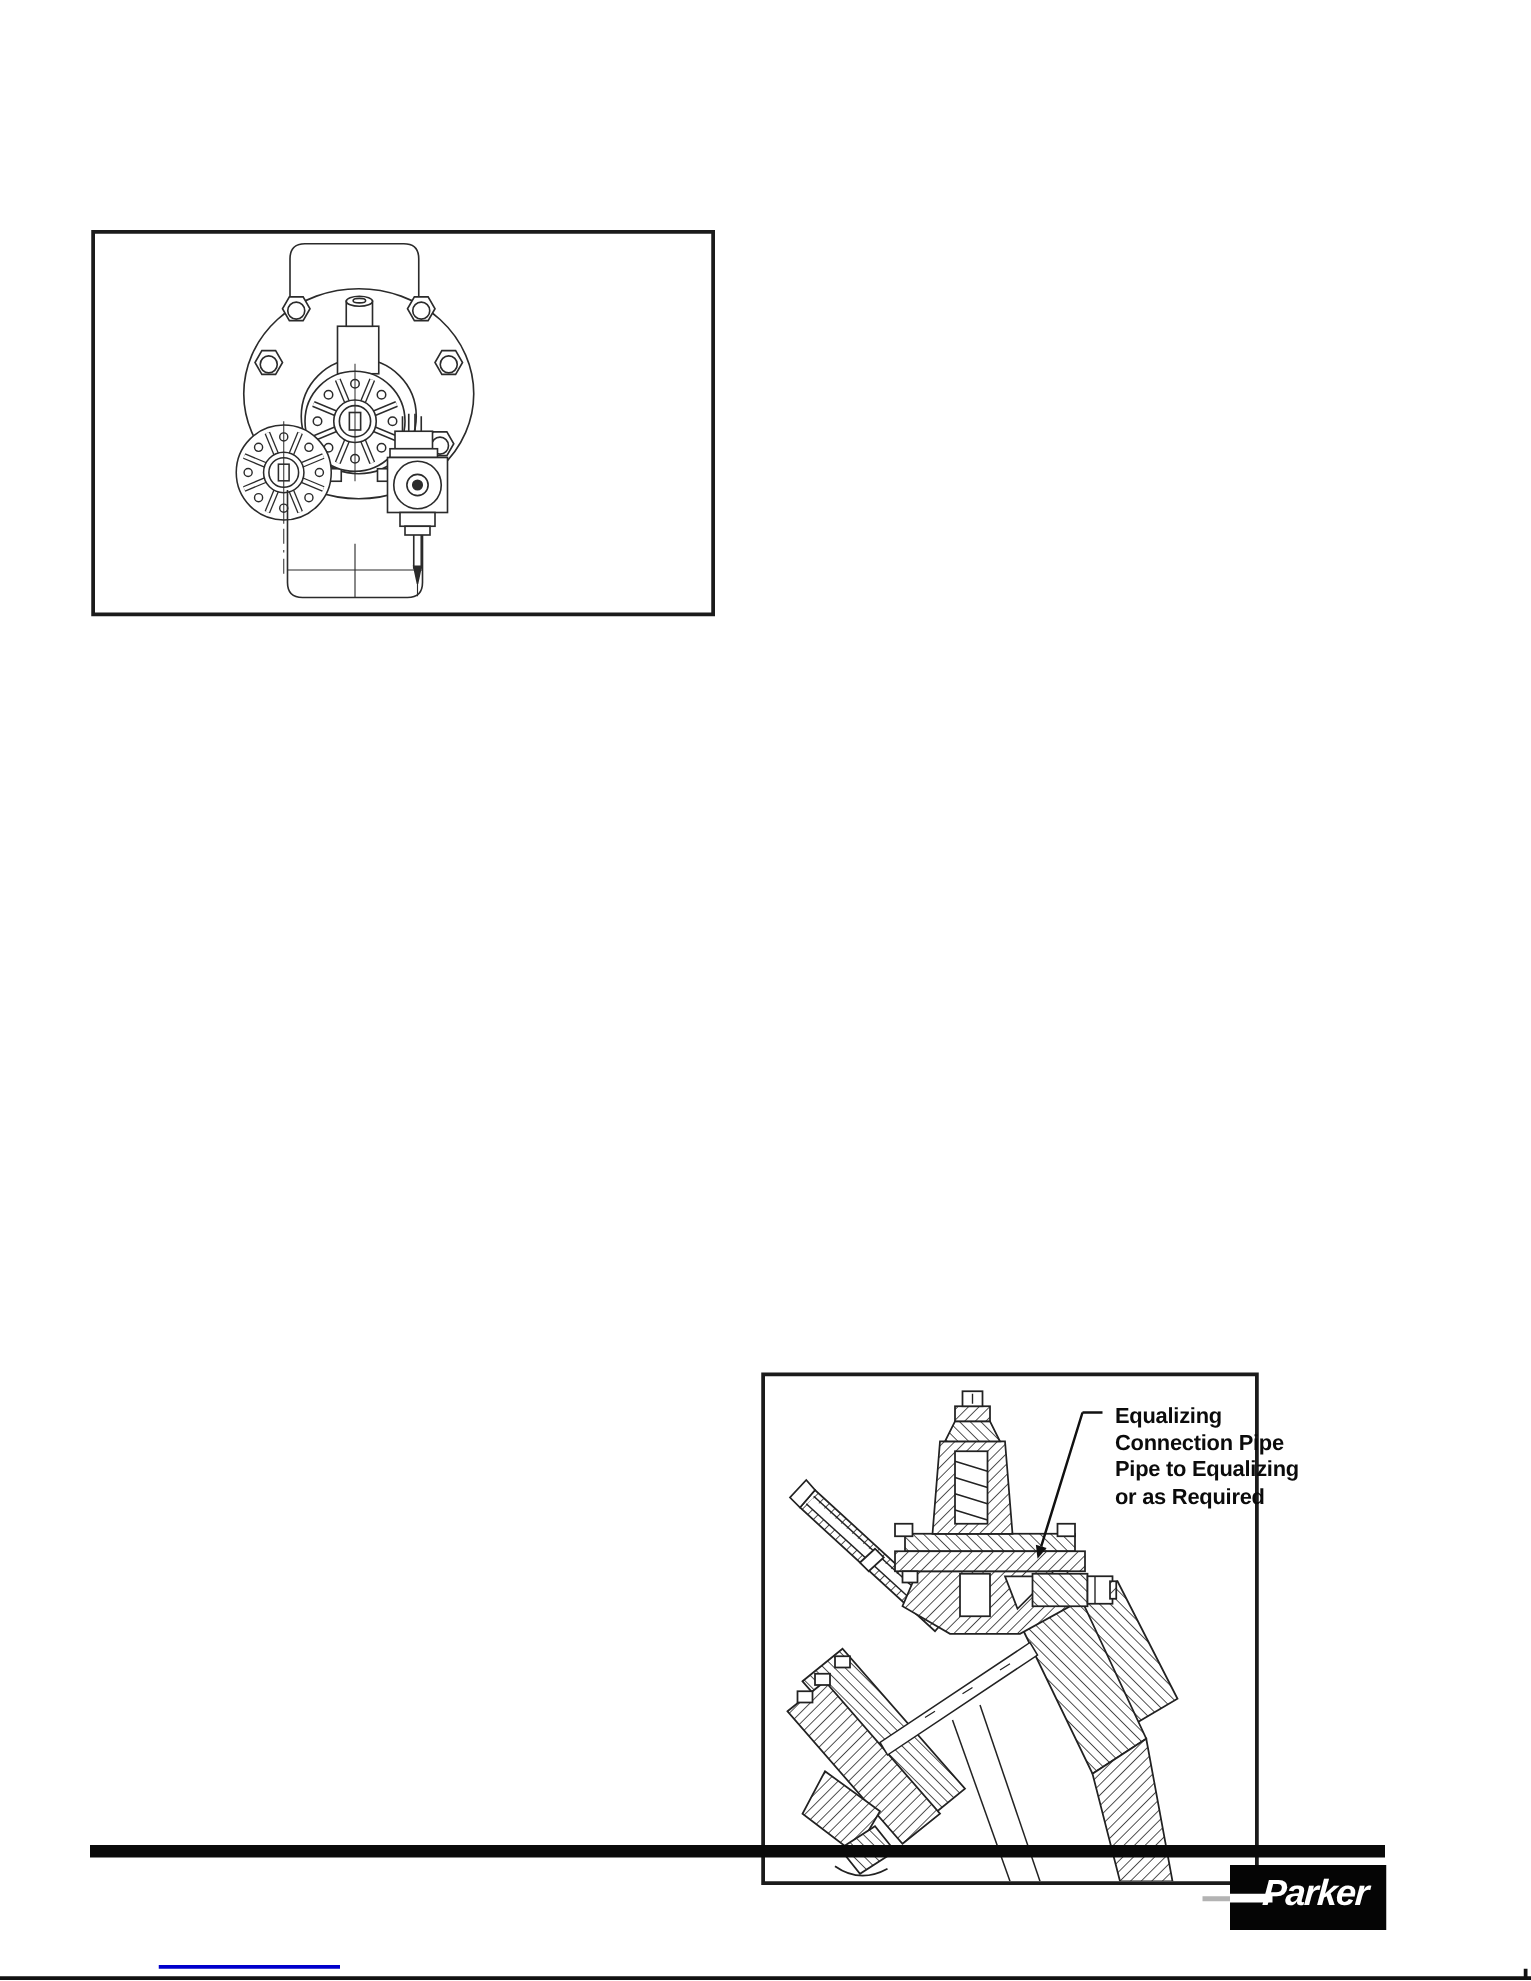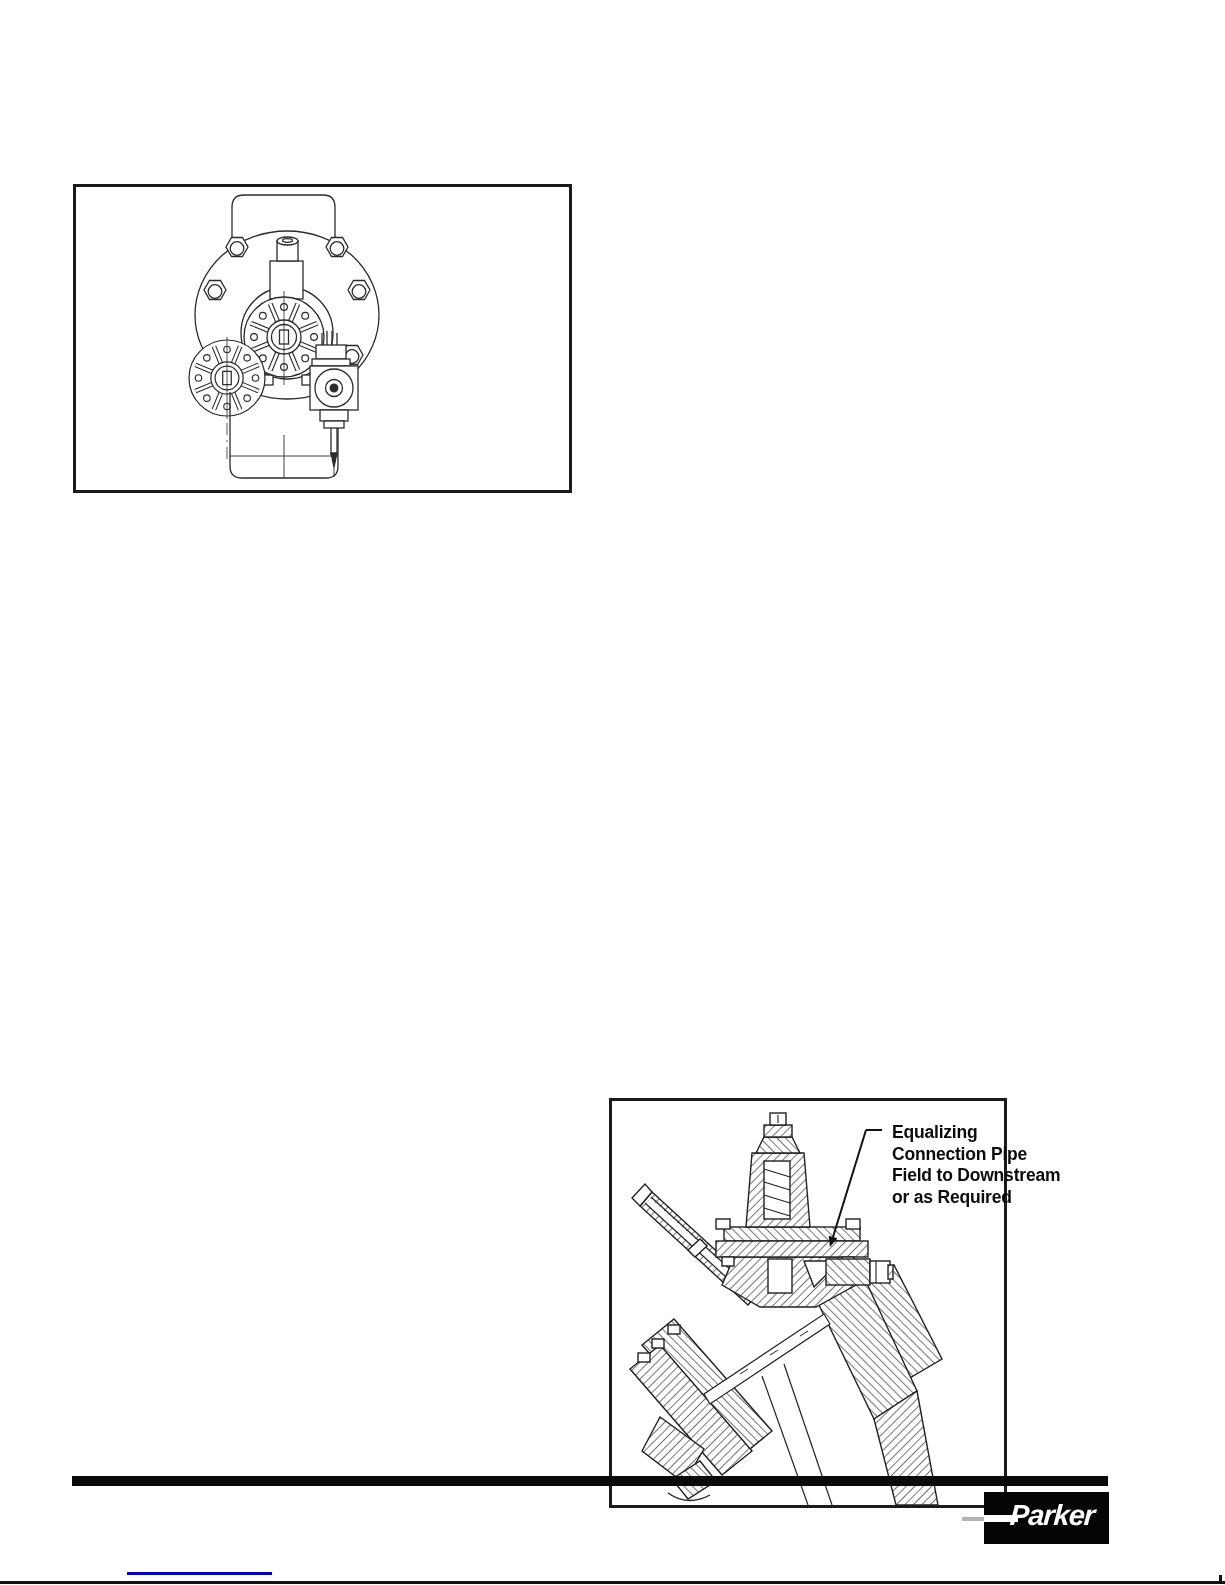--- a/index.html
+++ b/index.html
@@ -213,21 +213,21 @@
 
       <g>
         <path d="M254,29 h16 M254,29 L221,136" stroke="#111111" stroke-width="2" fill="none"></path>
         <polygon points="218,146 216.7,134.7 225.3,137.3" fill="#111111"></polygon>
       </g>
     </svg>
 
     <div id="callout-text">
       <div>Equalizing</div>
       <div>Connection Pipe</div>
-      <div>Field to Downstream</div>
+      <div>Pipe to Equalizing</div>
       <div>or as Required</div>
     </div>
   </div>
 
   <div id="footer-bar"></div>
 
   <div id="parker-logo">
     <div class="p-stub"></div>
     <div class="p-bar"></div>
     <span class="p-text">Parker</span>

